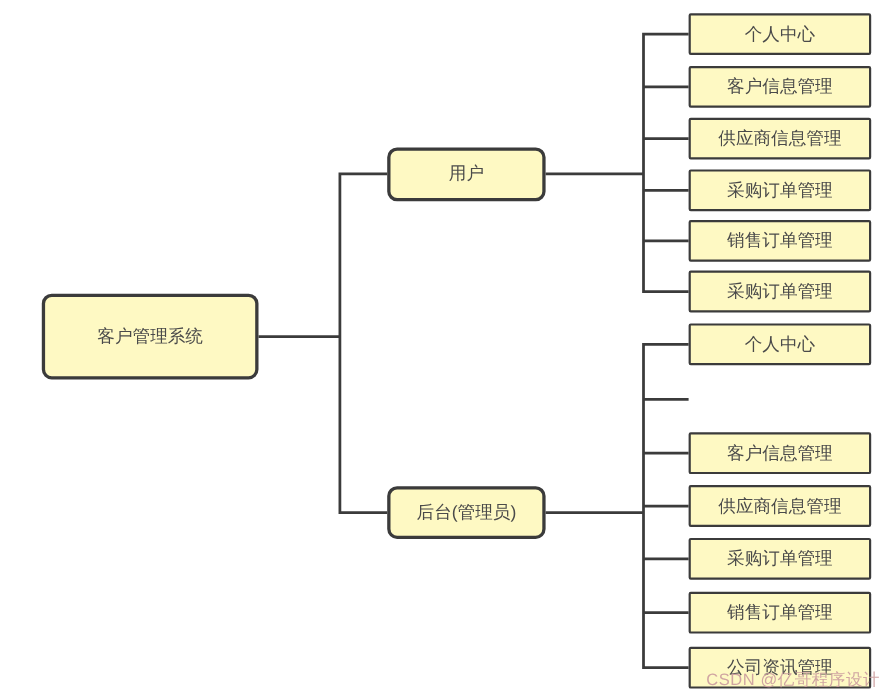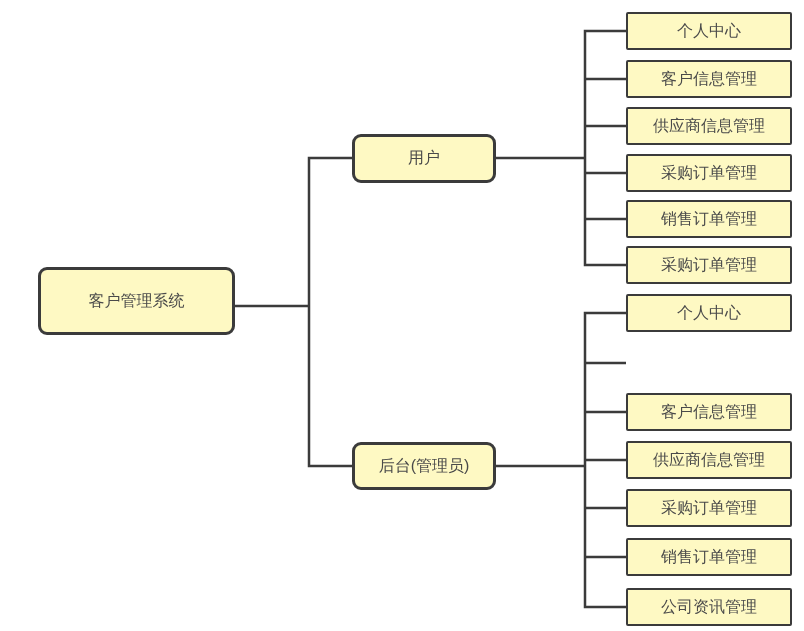--- a/index.html
+++ b/index.html
@@ -31,21 +31,21 @@
     background: #fef9c3;
     color: #4a4a4a;
     font-size: 16px;
     white-space: nowrap;
     text-align: center;
   }
   .node.root {
     left: 38px;
     top: 267px;
     width: 197px;
-    height: 68px;
+    height: 78px;
     border: 3px solid #3b3b3b;
     border-radius: 9px;
   }
   .node.branch {
     left: 352px;
     width: 144px;
     border: 3px solid #3b3b3b;
     border-radius: 9px;
   }
   .node.branch-user  { top: 134px; height: 49px; }
@@ -105,13 +105,14 @@
   <div class="node leaf" style="top:200px">销售订单管理</div>
   <div class="node leaf" style="top:246px">采购订单管理</div>
 
   <div class="node leaf" style="top:294px">个人中心</div>
   <div class="node leaf" style="top:393px">客户信息管理</div>
   <div class="node leaf" style="top:441px">供应商信息管理</div>
   <div class="node leaf" style="top:489px">采购订单管理</div>
   <div class="node leaf" style="top:538px">销售订单管理</div>
   <div class="node leaf" style="top:588px">公司资讯管理</div>
 
+  <div class="watermark">CSDN @亿哥程序设计</div>
 </div>
 
 </body></html>

